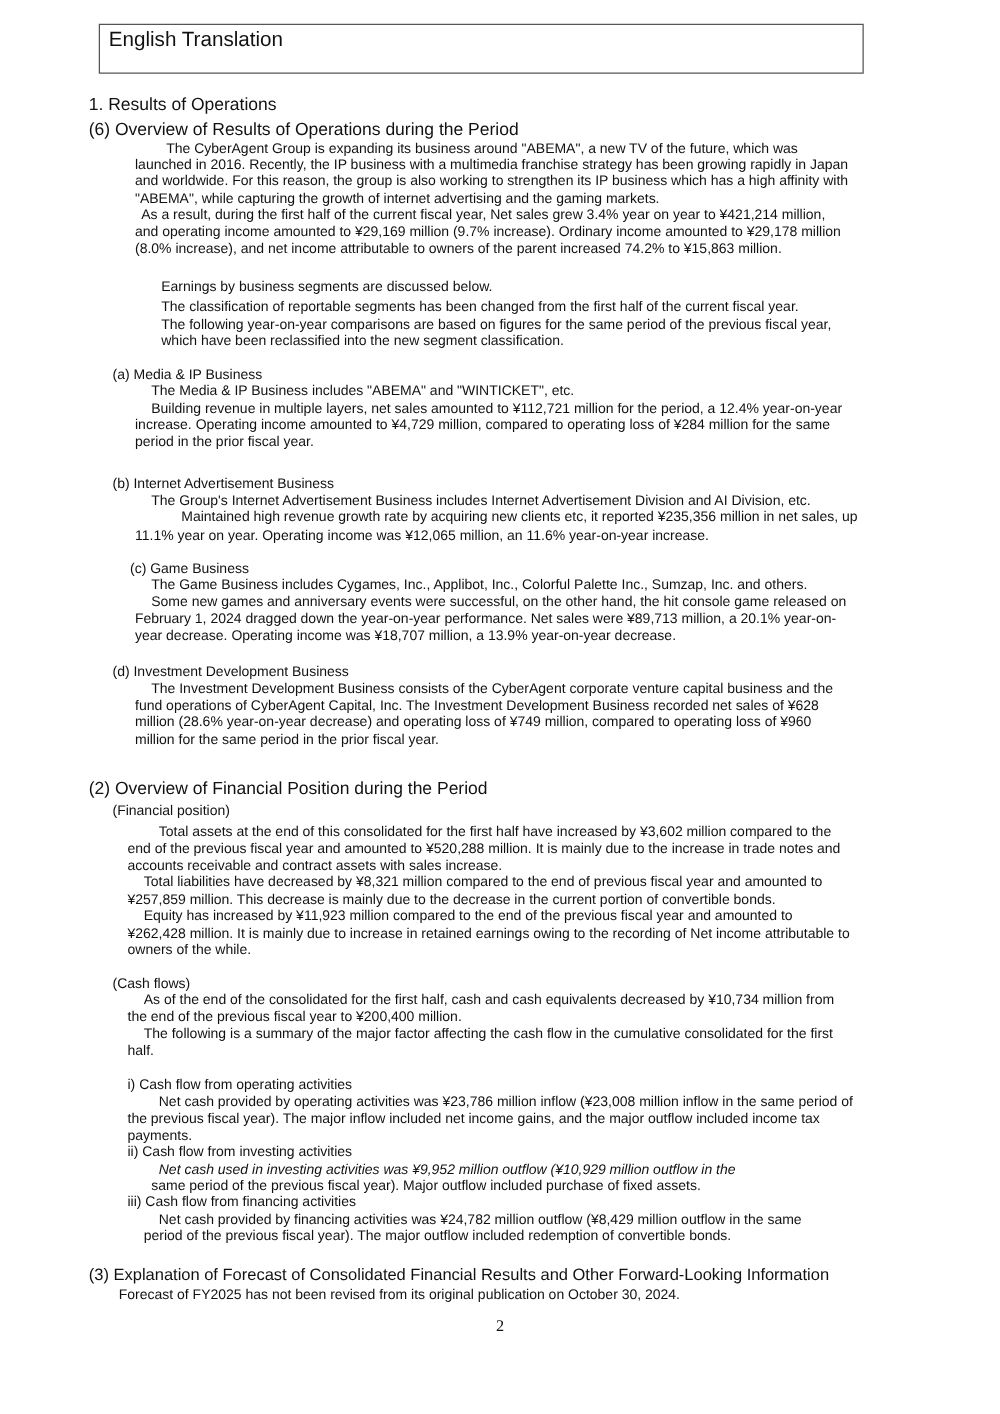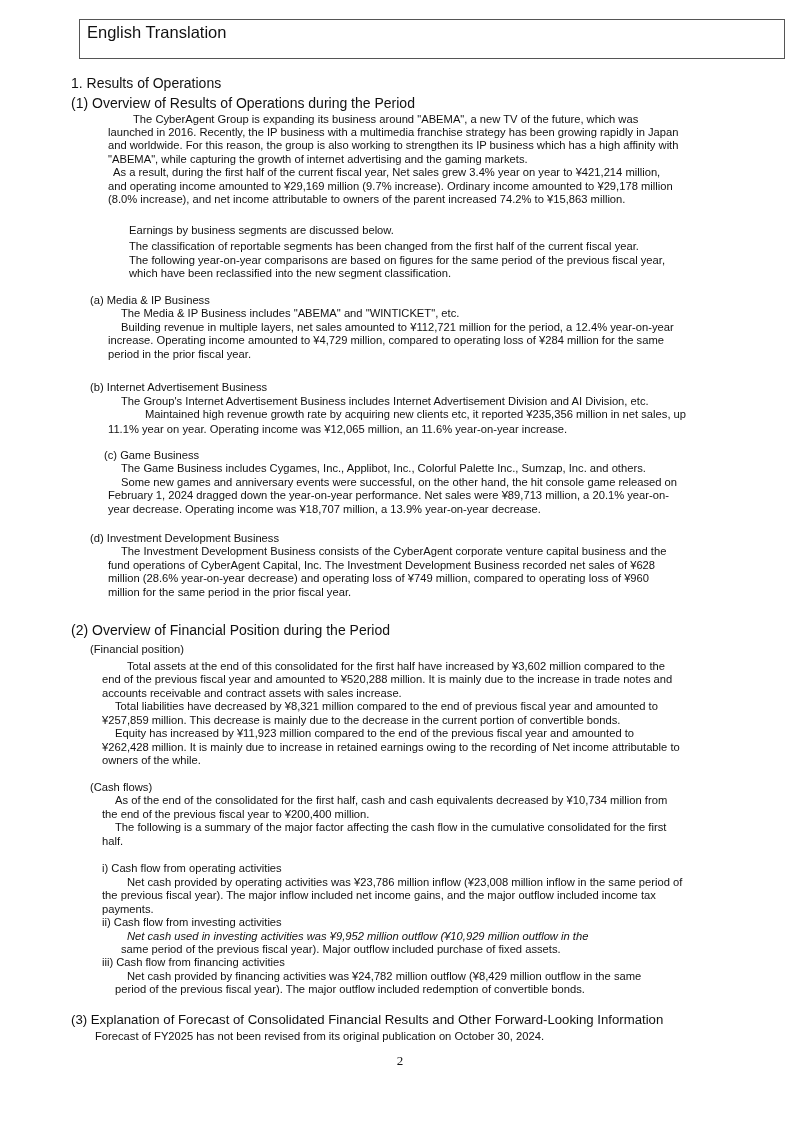--- a/index.html
+++ b/index.html
@@ -2,36 +2,36 @@
 <html><head>
 <meta charset="utf-8">
 <style>
   html, body { margin: 0; padding: 0; background: #ffffff; }
   body { width: 800px; height: 1131px; position: relative; overflow: hidden;
          font-family: "Liberation Sans", sans-serif; color: #111; }
   .abs { position: absolute; white-space: nowrap; }
   .t11 { font-size: 11.2px; line-height: 13.5px; }
   .t12 { font-size: 12.8px; line-height: 15px; }
   .t14 { font-size: 14px; line-height: 17px; }
-  .notice-box { position: absolute; left: 79px; top: 19px; width: 706px; height: 40px;
+  .notice-box { position: absolute; left: 79px; top: 19px; width: 612px; height: 40px;
                 border: 1px solid #555; box-sizing: border-box; }
   .notice-title { position: absolute; left: 7px; top: 2px; font-size: 16.5px; line-height: 20px; }
   .notice-text { position: absolute; left: 7px; top: 24px; font-size: 8.8px; line-height: 11px; }
   .page-num { position: absolute; left: 0; width: 800px; text-align: center; top: 1053px;
               font-family: "Liberation Serif", serif; font-size: 13px; }
 </style>
 </head>
 <body>
 
 <div class="notice-box">
   <div class="notice-title">English Translation</div>
 </div>
 
 <div class="abs t14" style="left:71px;top:75px;">1. Results of Operations</div>
-<div class="abs t14" style="left:71px;top:95px;">(1) Overview of Results of Operations during the Period</div>
+<div class="abs t14" style="left:71px;top:95px;">(6) Overview of Results of Operations during the Period</div>
 
 <div>
   <div class="abs t11" style="left:133px;top:113px;">The CyberAgent Group is expanding its business around "ABEMA", a new TV of the future, which was</div>
   <div class="abs t11" style="left:108px;top:126px;">launched in 2016. Recently, the IP business with a multimedia franchise strategy has been growing rapidly in Japan</div>
   <div class="abs t11" style="left:108px;top:139px;">and worldwide. For this reason, the group is also working to strengthen its IP business which has a high affinity with</div>
   <div class="abs t11" style="left:108px;top:153px;">"ABEMA", while capturing the growth of internet advertising and the gaming markets.</div>
   <div class="abs t11" style="left:113px;top:166px;">As a result, during the first half of the current fiscal year, Net sales grew 3.4% year on year to ¥421,214 million,</div>
   <div class="abs t11" style="left:108px;top:180px;">and operating income amounted to ¥29,169 million (9.7% increase). Ordinary income amounted to ¥29,178 million</div>
   <div class="abs t11" style="left:108px;top:193px;">(8.0% increase), and net income attributable to owners of the parent increased 74.2% to ¥15,863 million.</div>
 </div>

